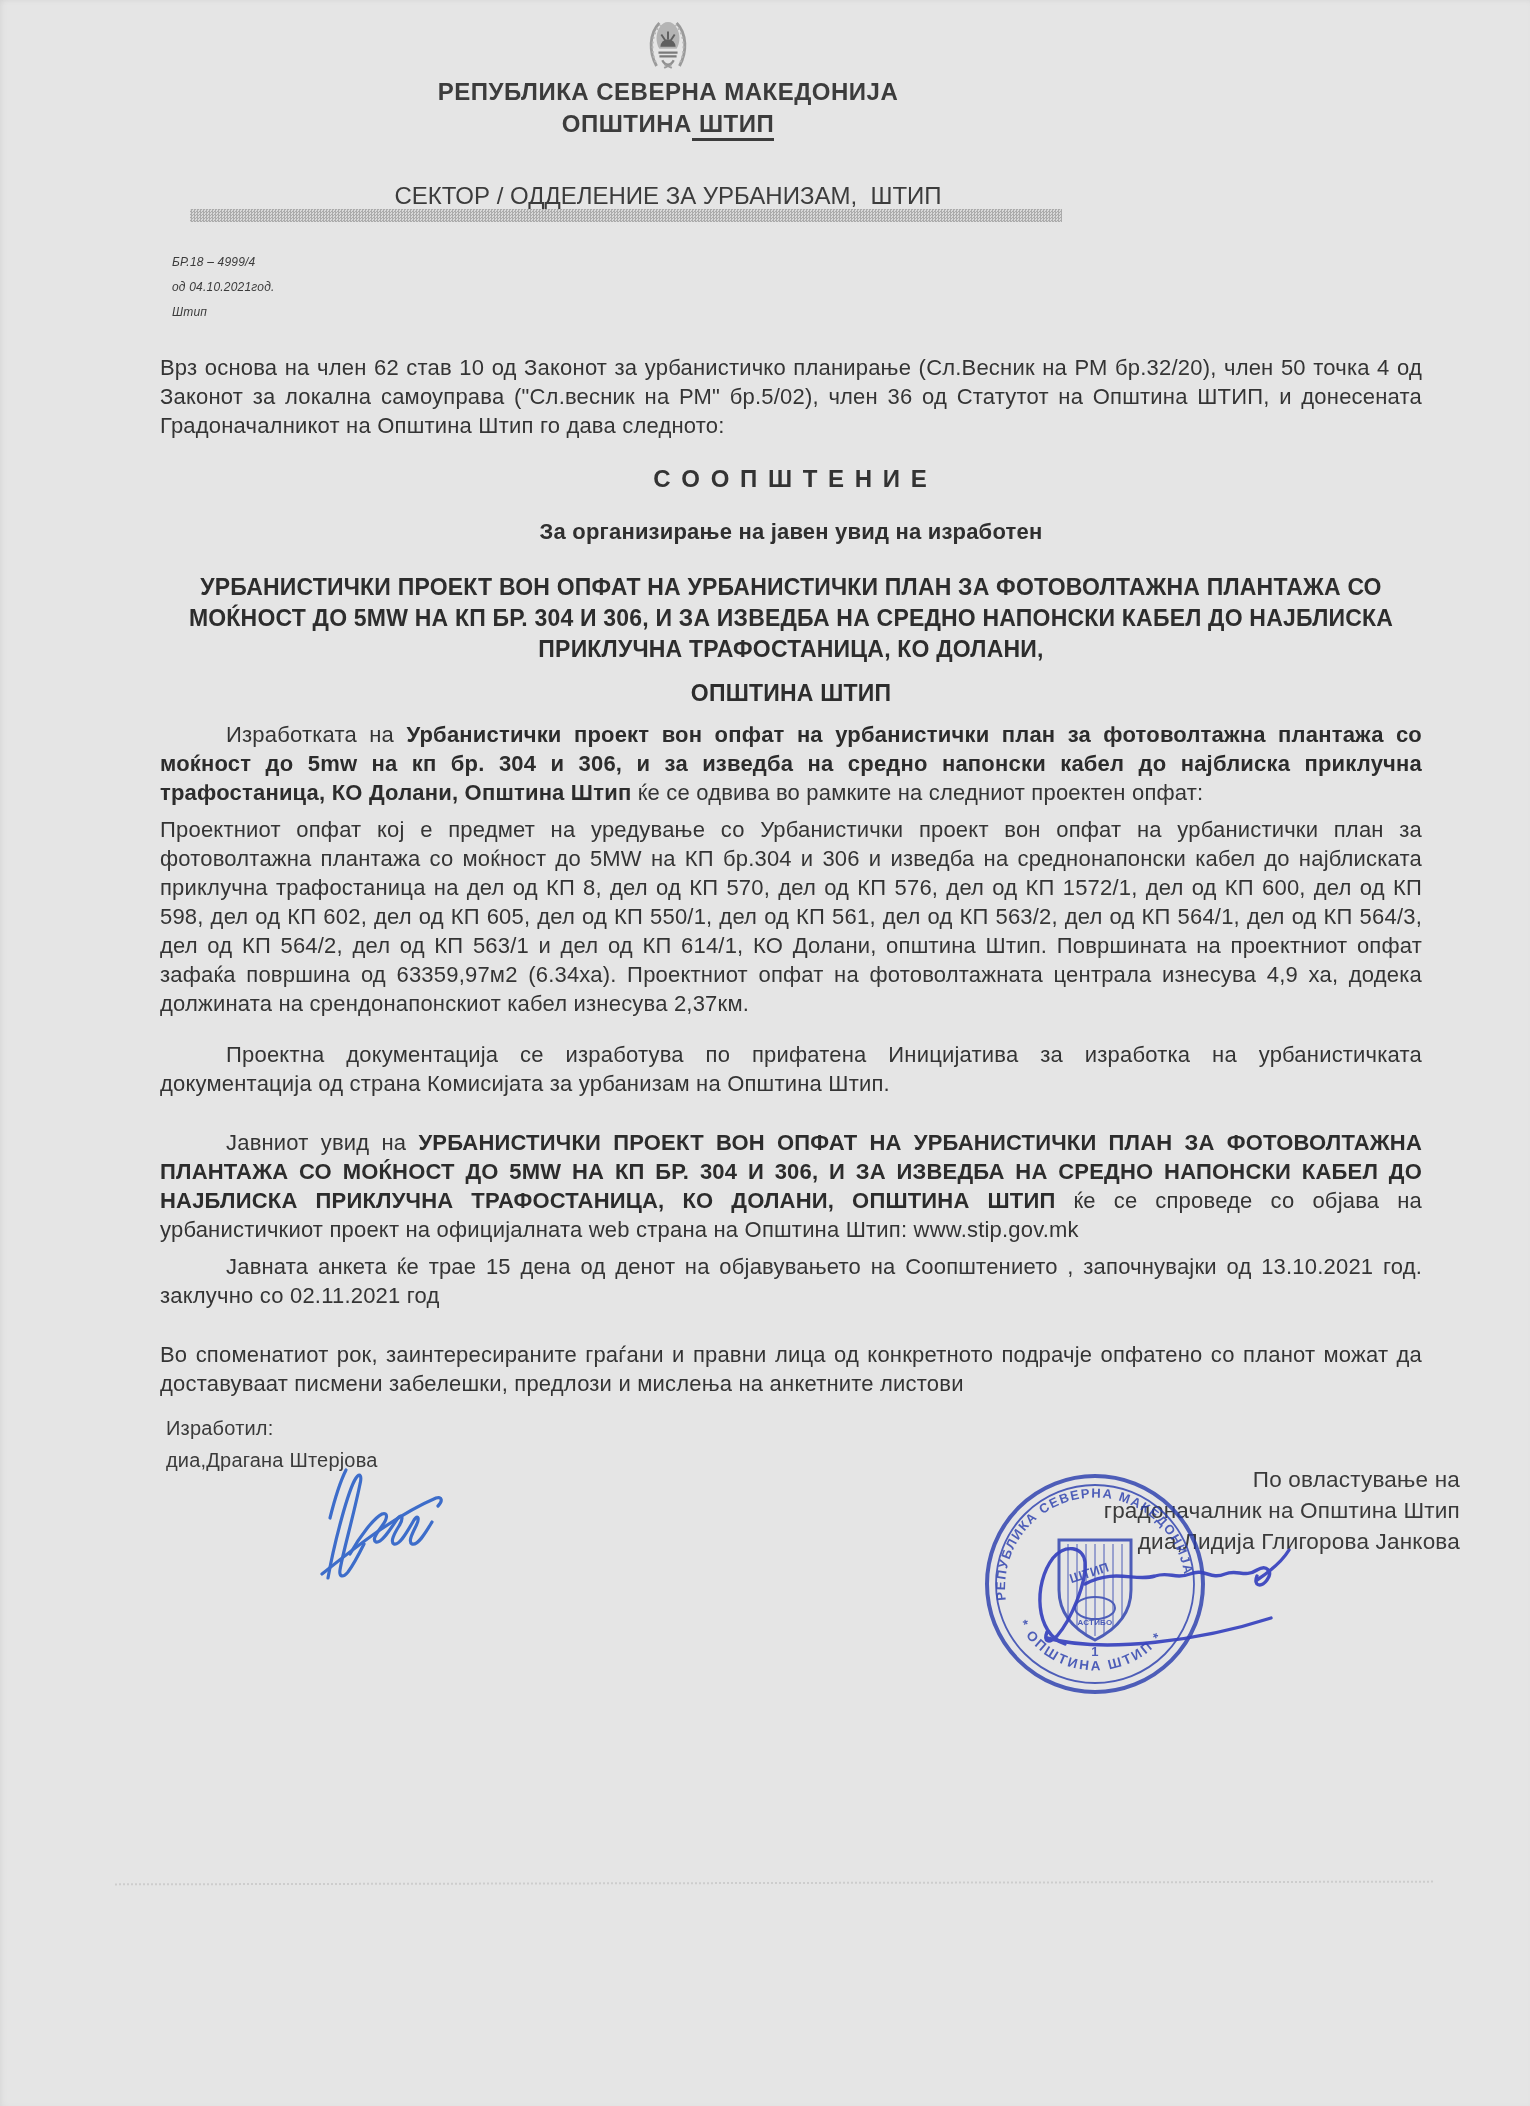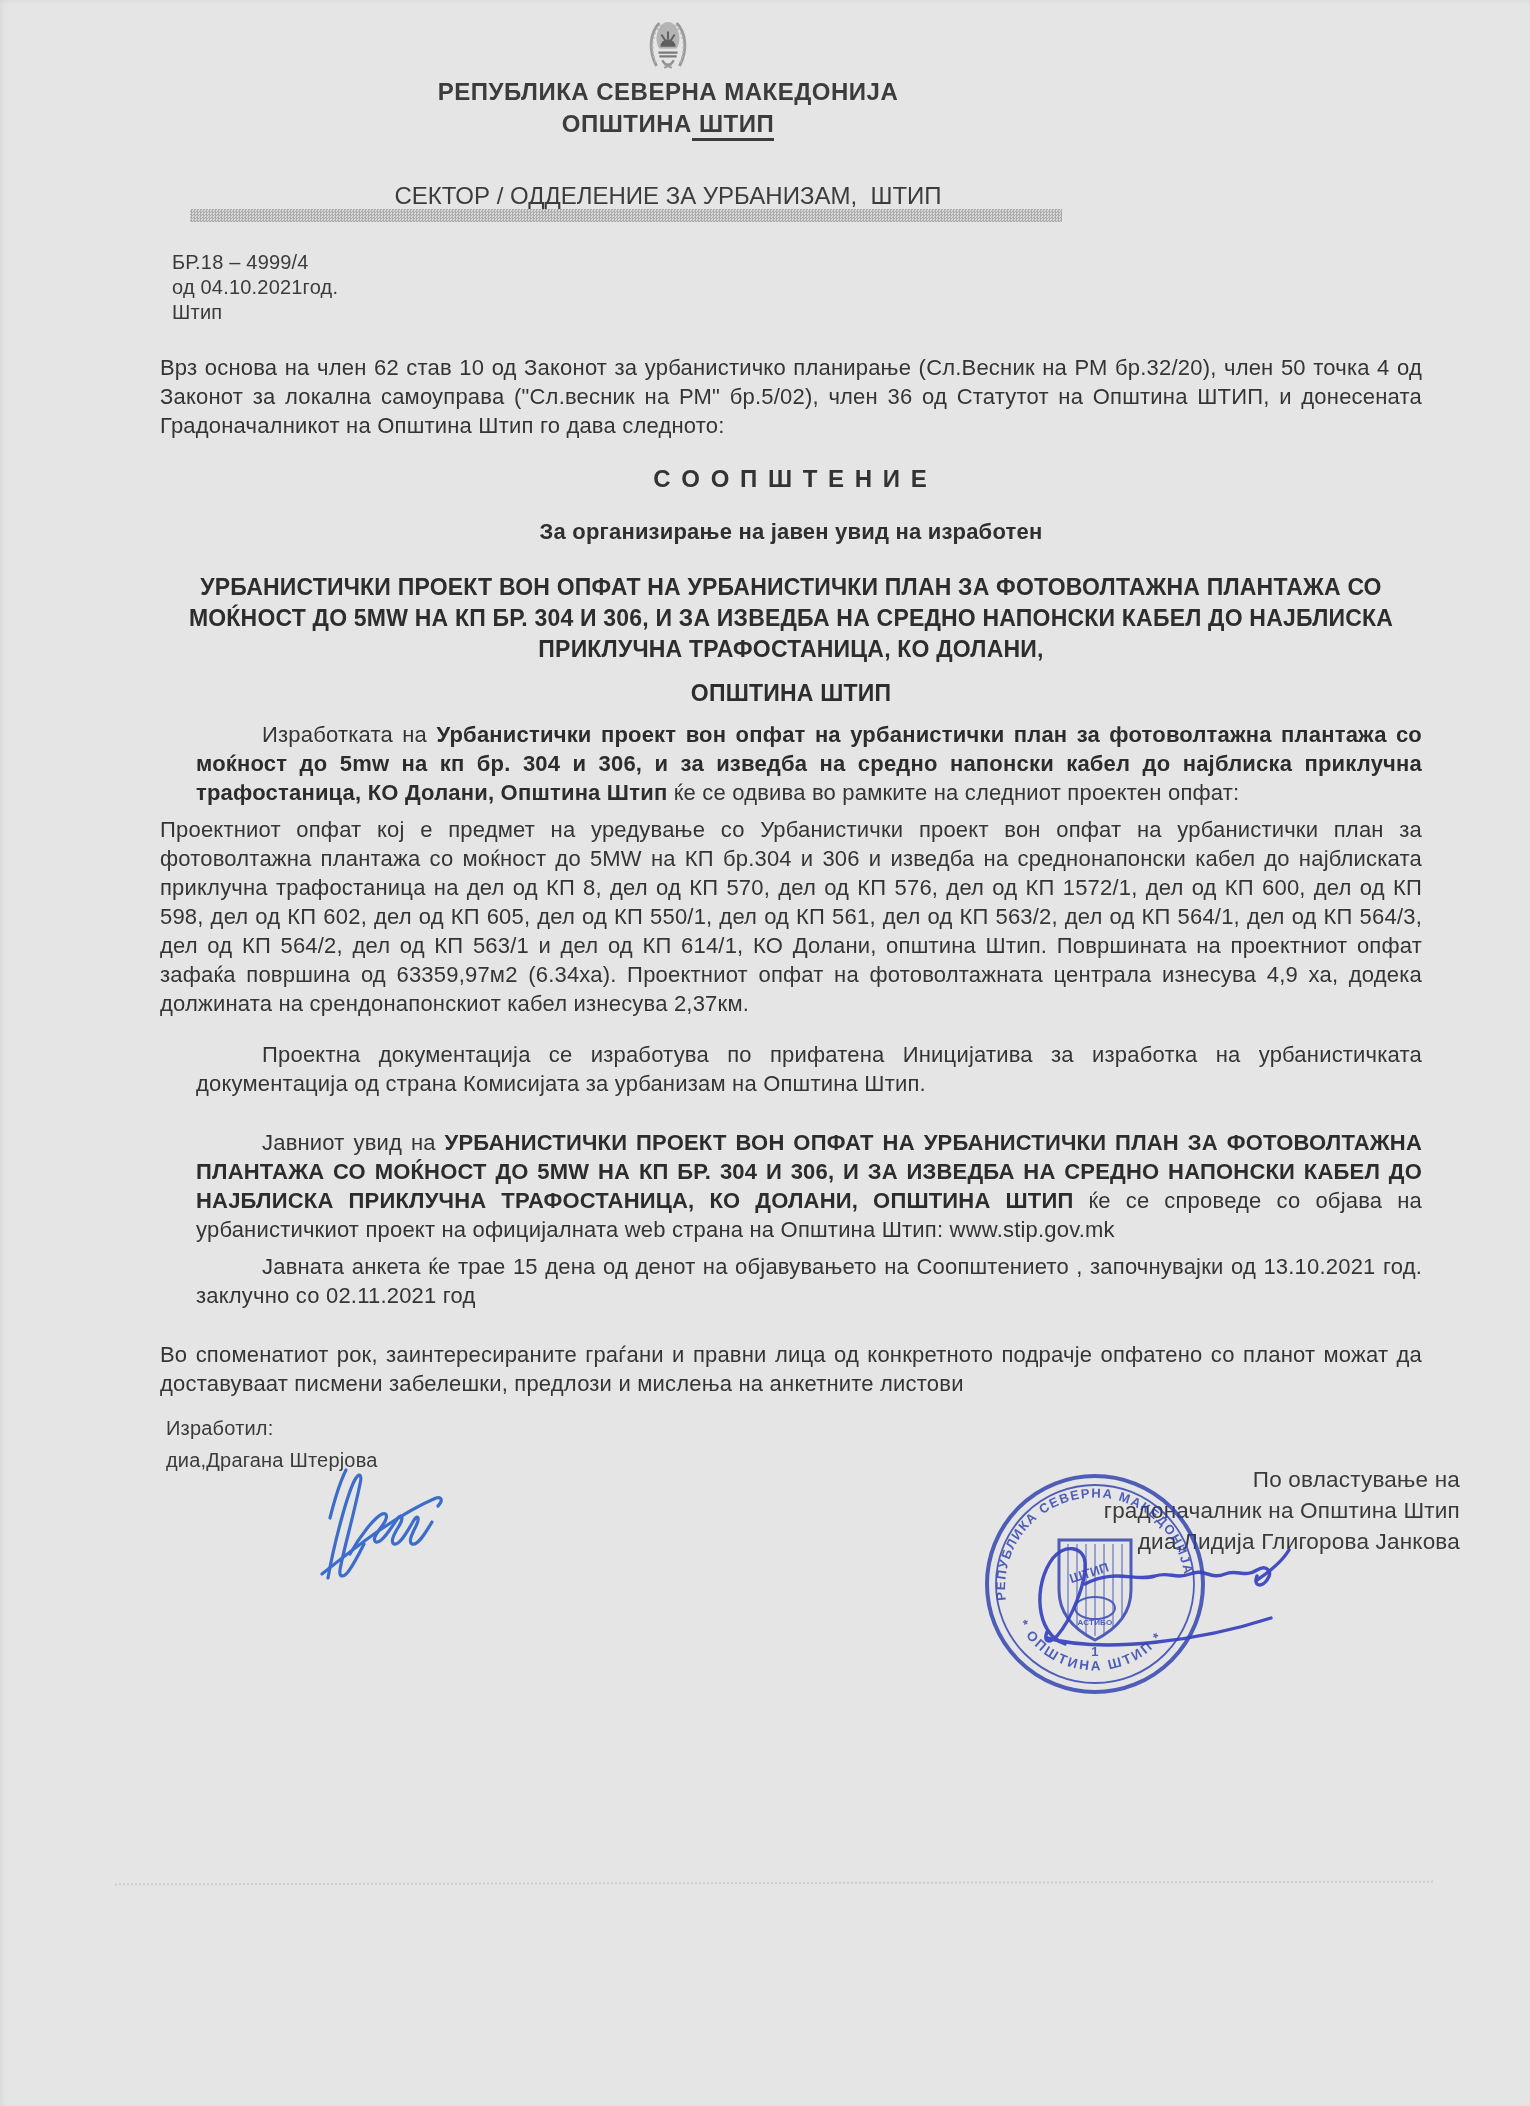--- a/index.html
+++ b/index.html
@@ -27,25 +27,25 @@
     position:absolute;top:209px;left:190px;width:872px;height:13px;
     background-color:#bdbdbd;
     background-image:repeating-conic-gradient(#ababab 0% 25%, #d8d8d8 0% 50%);
     background-size:3px 3px;
   }
   
   .content{
     position:absolute;top:250px;left:160px;width:1262px;
     font-size:22px;line-height:29px;letter-spacing:.2px;
   }
-  .ref-block{font-size:20px;line-height:25px;color:#3b3b3b;margin:0 0 28px 12px;}
+  .ref-block{font-size:12px;line-height:25px;color:#3b3b3b;margin:0 0 28px 12px;font-style:italic;}
   p.body{ text-align:justify;margin:0 0 8px 0;color:#343434;}
   p.body.gap-s{margin-bottom:22px;}
   p.body.gap-m{margin-bottom:30px;}
-  p.indent{text-indent:66px;margin-left:36px;}
+  p.indent{text-indent:66px;}
   .b{font-weight:bold;color:#2c2c2c;}
   .h-announce{
     text-align:center;font-size:24px;font-weight:bold;letter-spacing:2px;
     color:#333;margin:24px 0 24px 0;
   }
   .h-sub{text-align:center;font-size:22px;font-weight:bold;color:#2f2f2f;margin:0 0 26px 0;}
   .title-main{
     text-align:center;font-size:23px;line-height:31px;font-weight:bold;color:#2d2d2d;
     padding:0 18px;margin:0 0 14px 0;
   }

